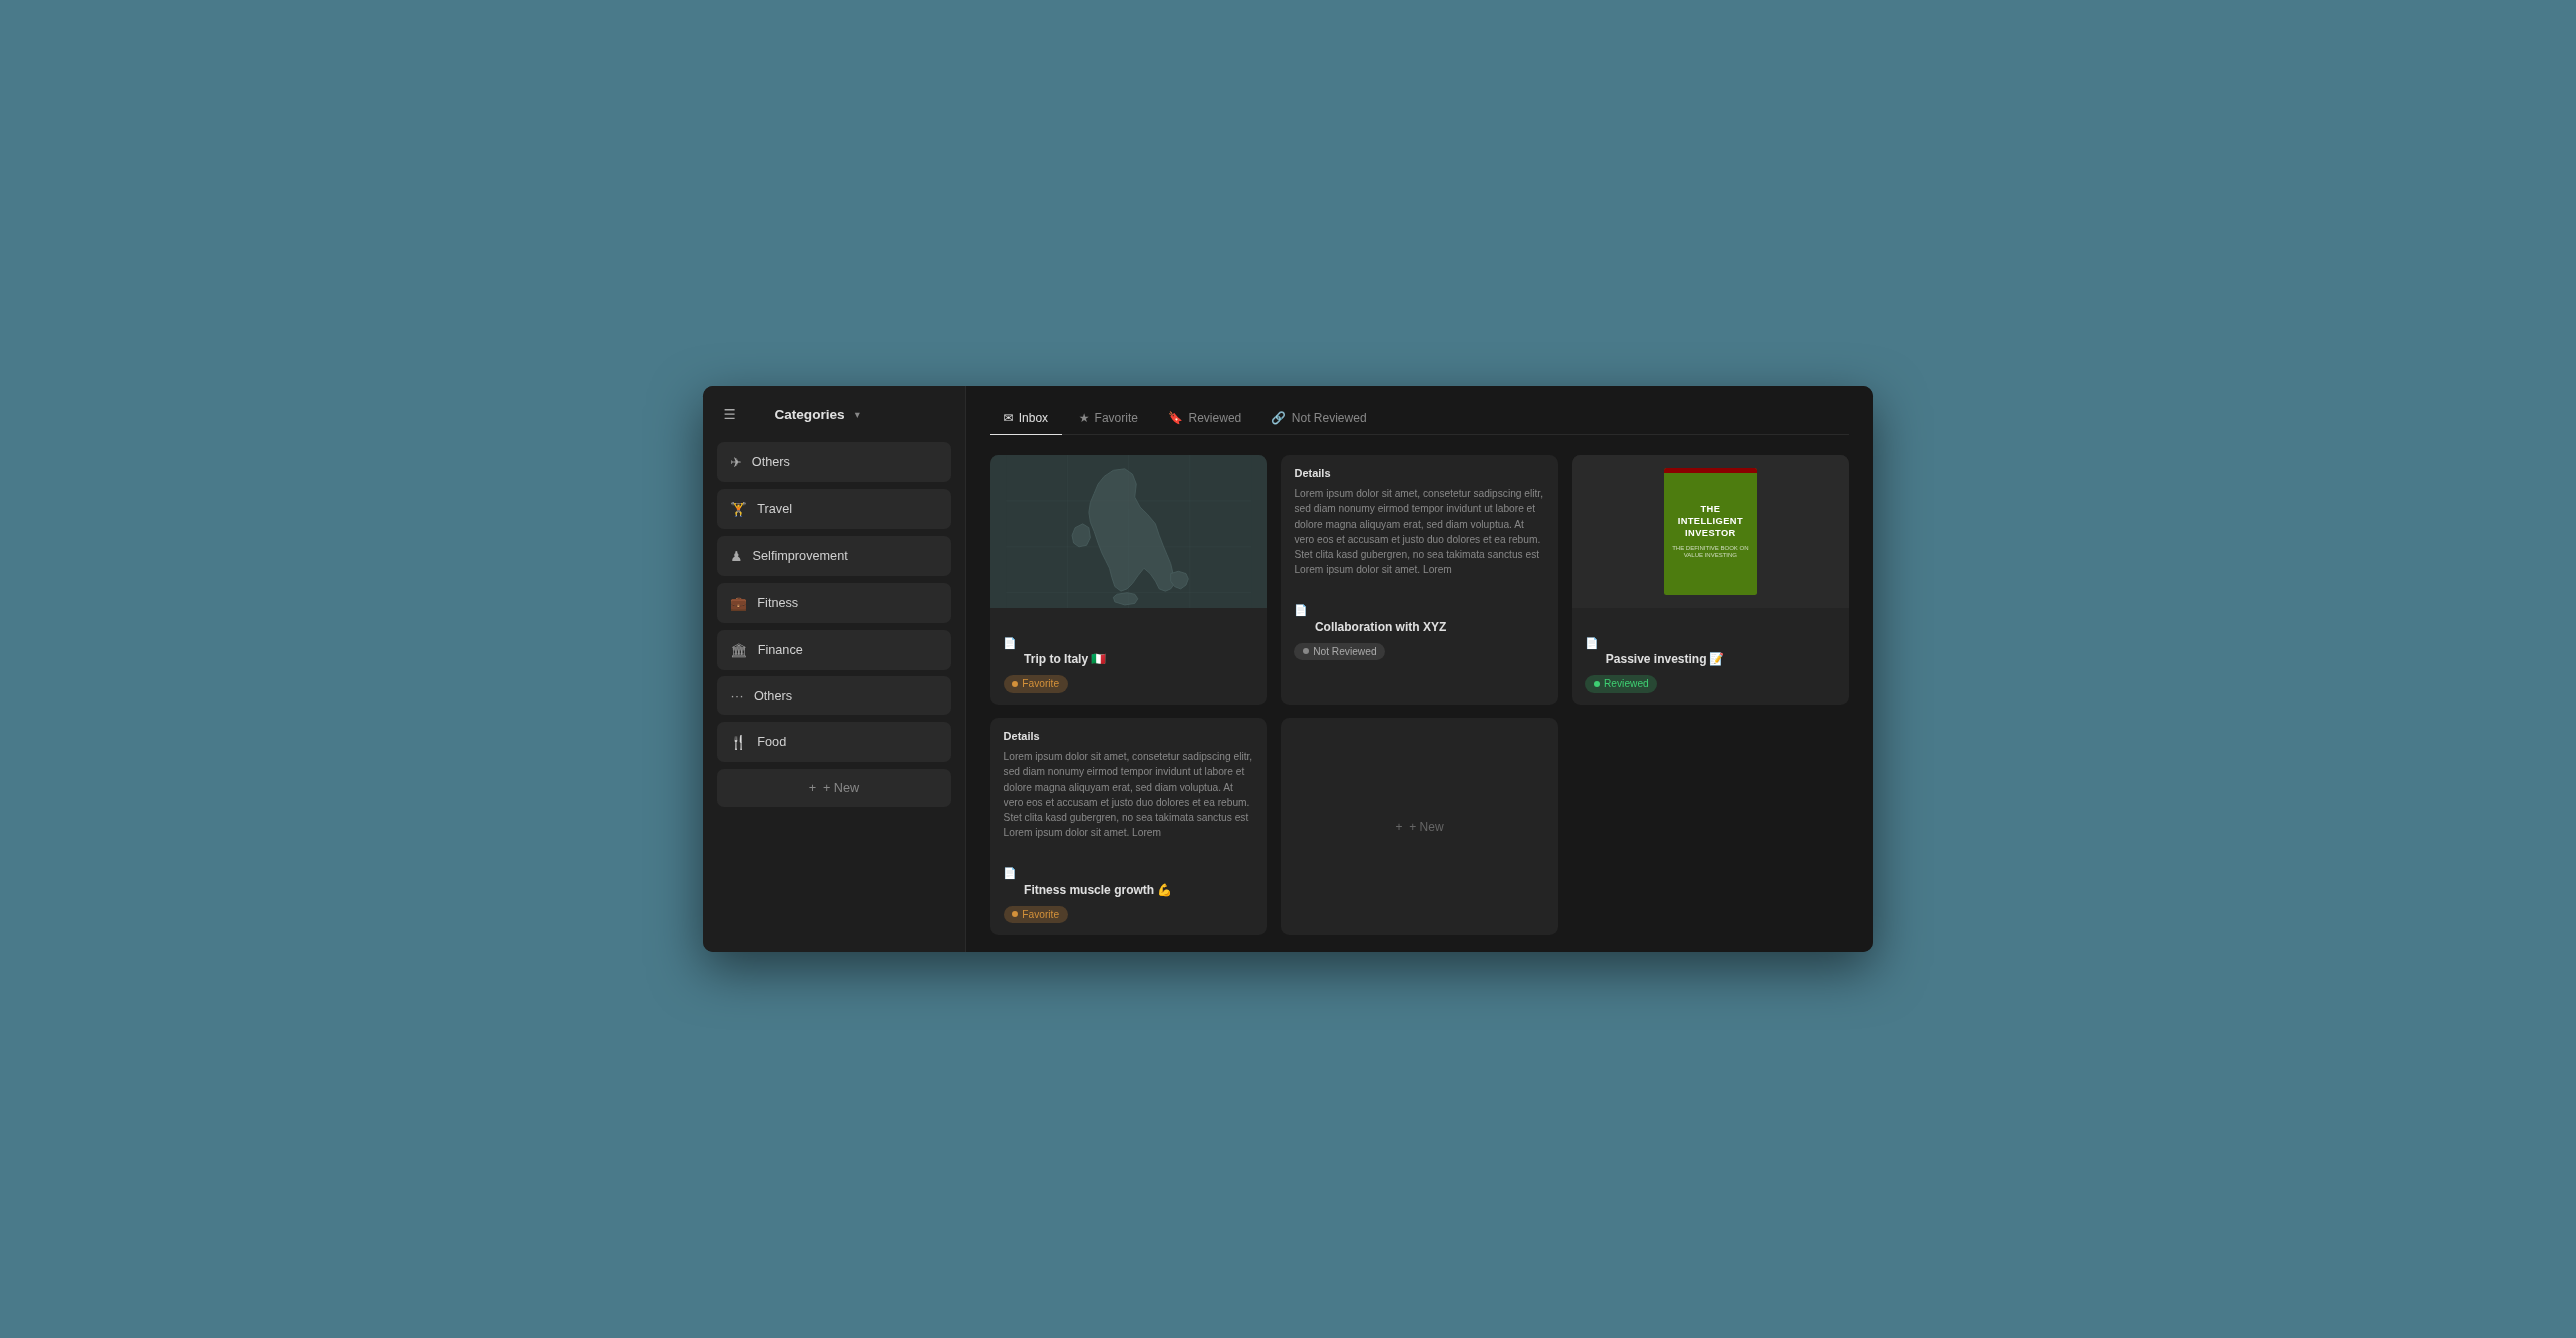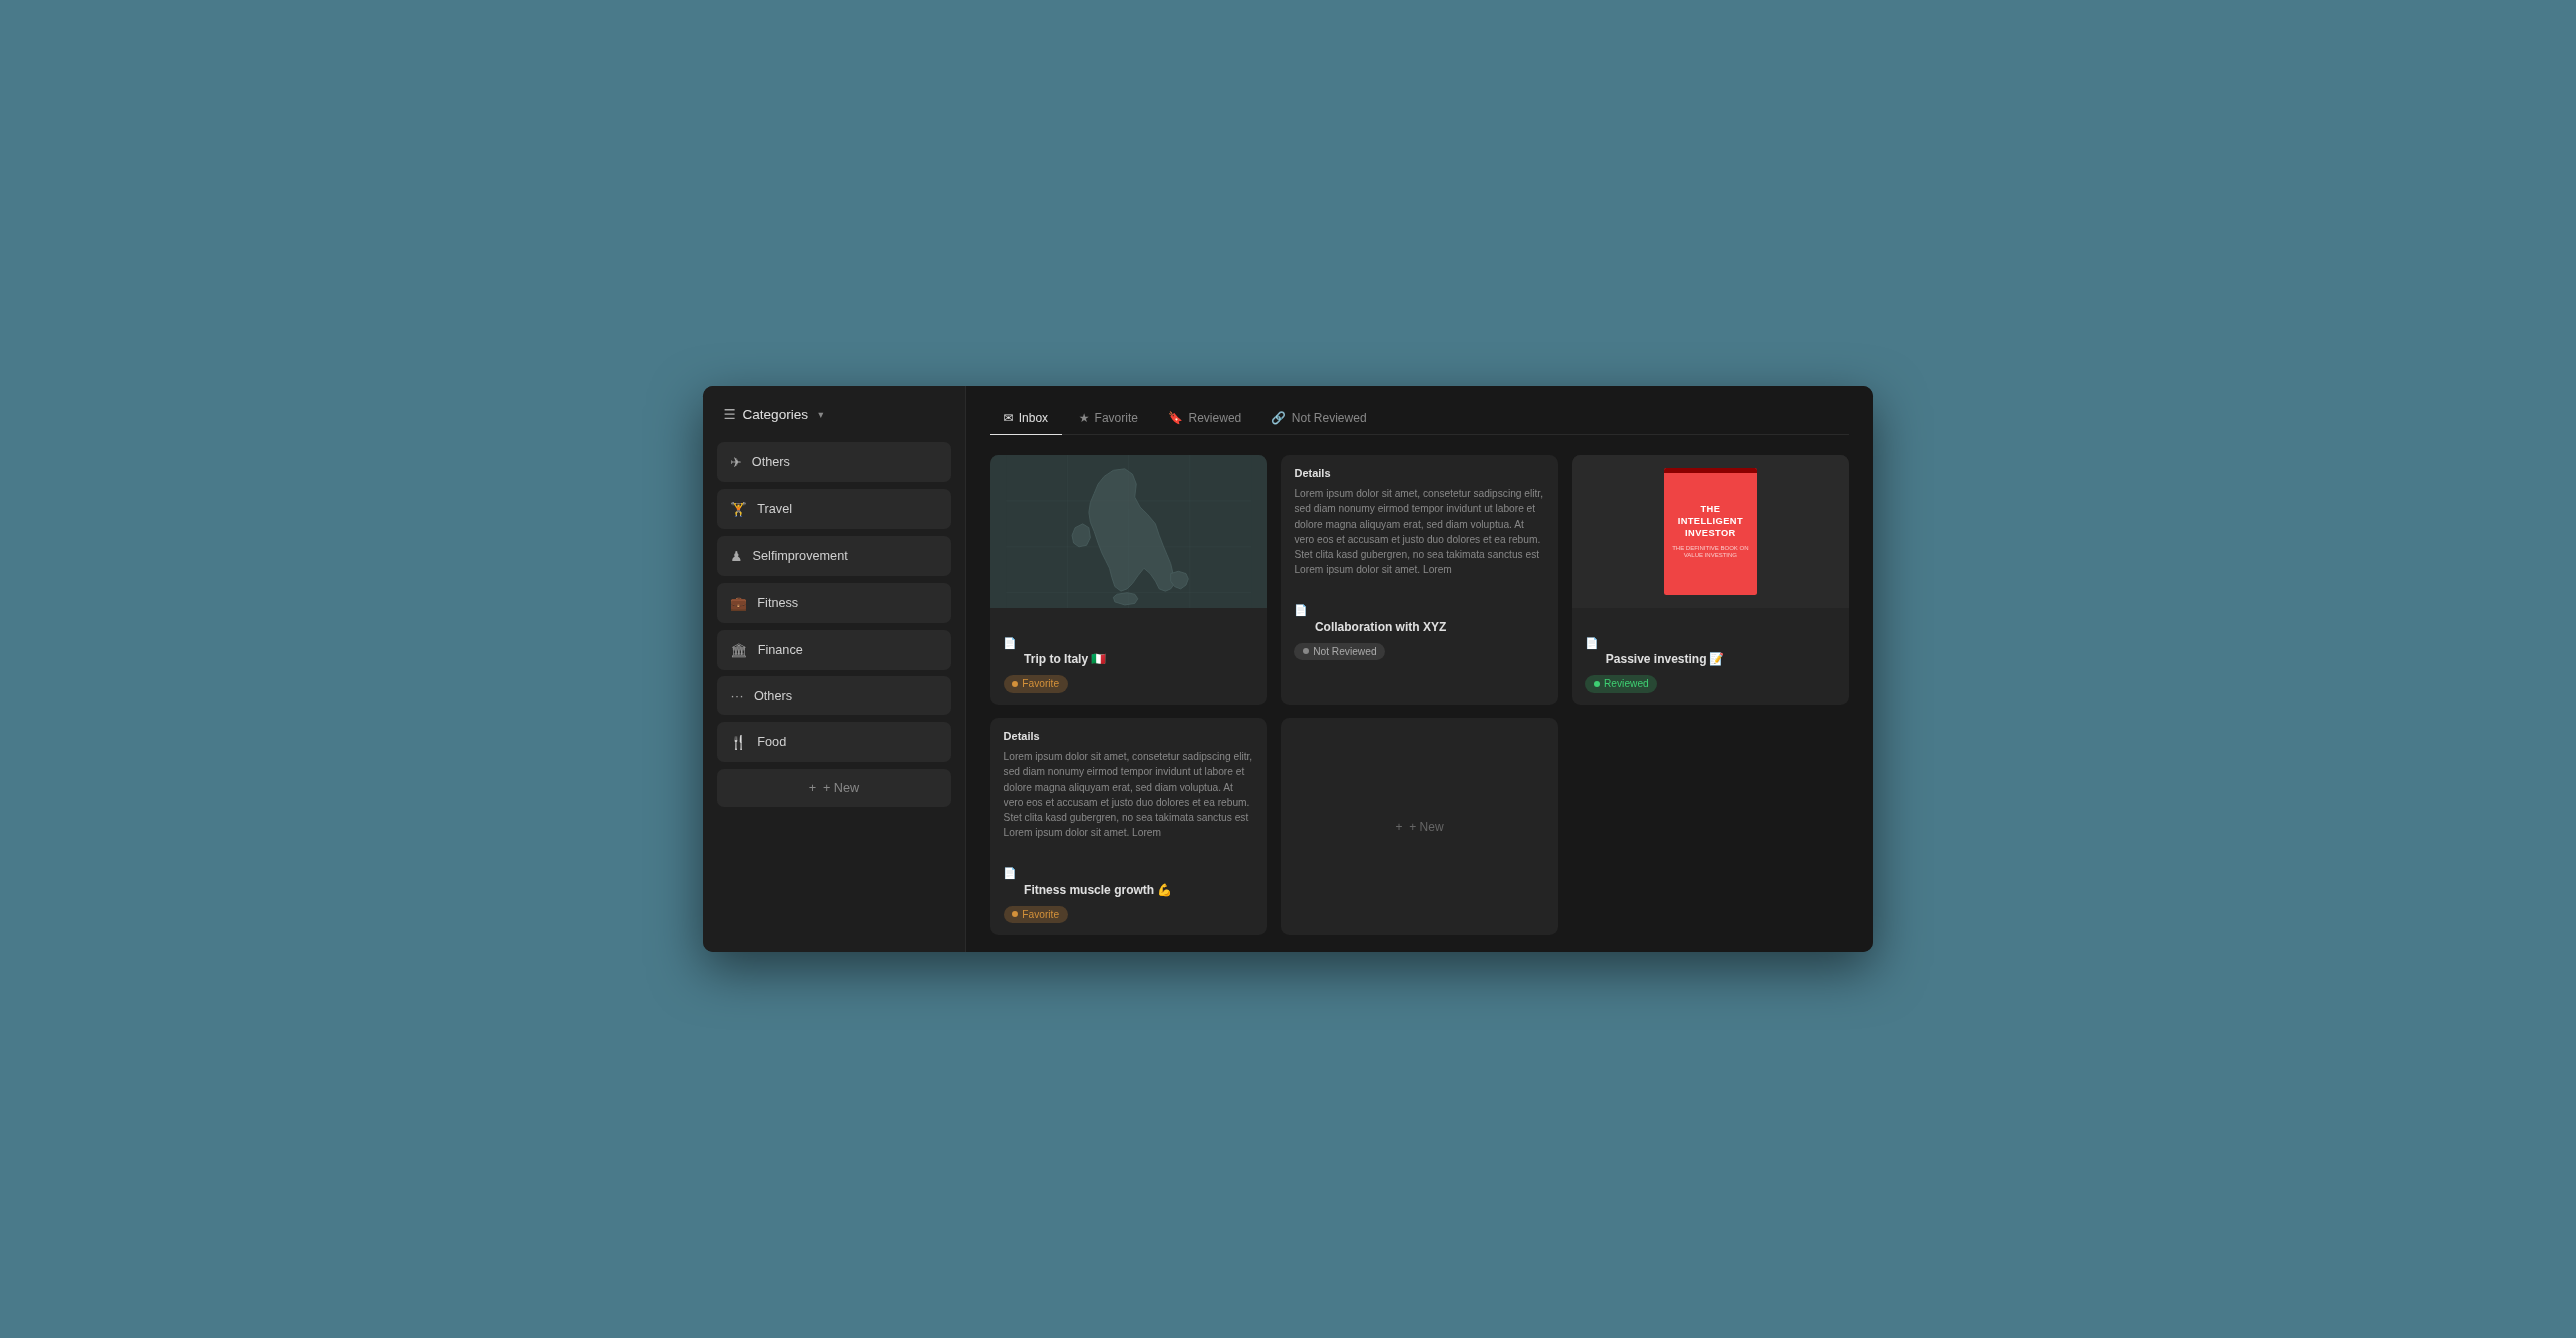--- a/index.html
+++ b/index.html
@@ -35,22 +35,23 @@
     .sidebar-header {
       display: flex;
       align-items: center;
       gap: 6.8px;
       margin-bottom: 17px;
       padding: 3.4px 6.8px;
     }
 
     .sidebar-header-label {
       font-size: 13.6px;
-      font-weight: 400;
+      font-weight: 700;
       color: #e0e0e0;
+      margin-left: 32px;
     }
 
     .sidebar-header-icon {
       color: #aaa;
       font-size: 13.6px;
     }
 
     .chevron-icon {
       color: #888;
       font-size: 10.2px;
@@ -251,21 +252,21 @@
       height: 153px;
       display: flex;
       align-items: center;
       justify-content: center;
       background: #2a2a2a;
     }
 
     .book-cover-img {
       width: 93px;
       height: 127px;
-      background: #ef4444;
+      background: #4d7c0f;
       border-radius: 2.5px;
       display: flex;
       flex-direction: column;
       align-items: center;
       justify-content: center;
       padding: 10.2px 6.8px;
       position: relative;
     }
 
     .book-cover-img::before {

